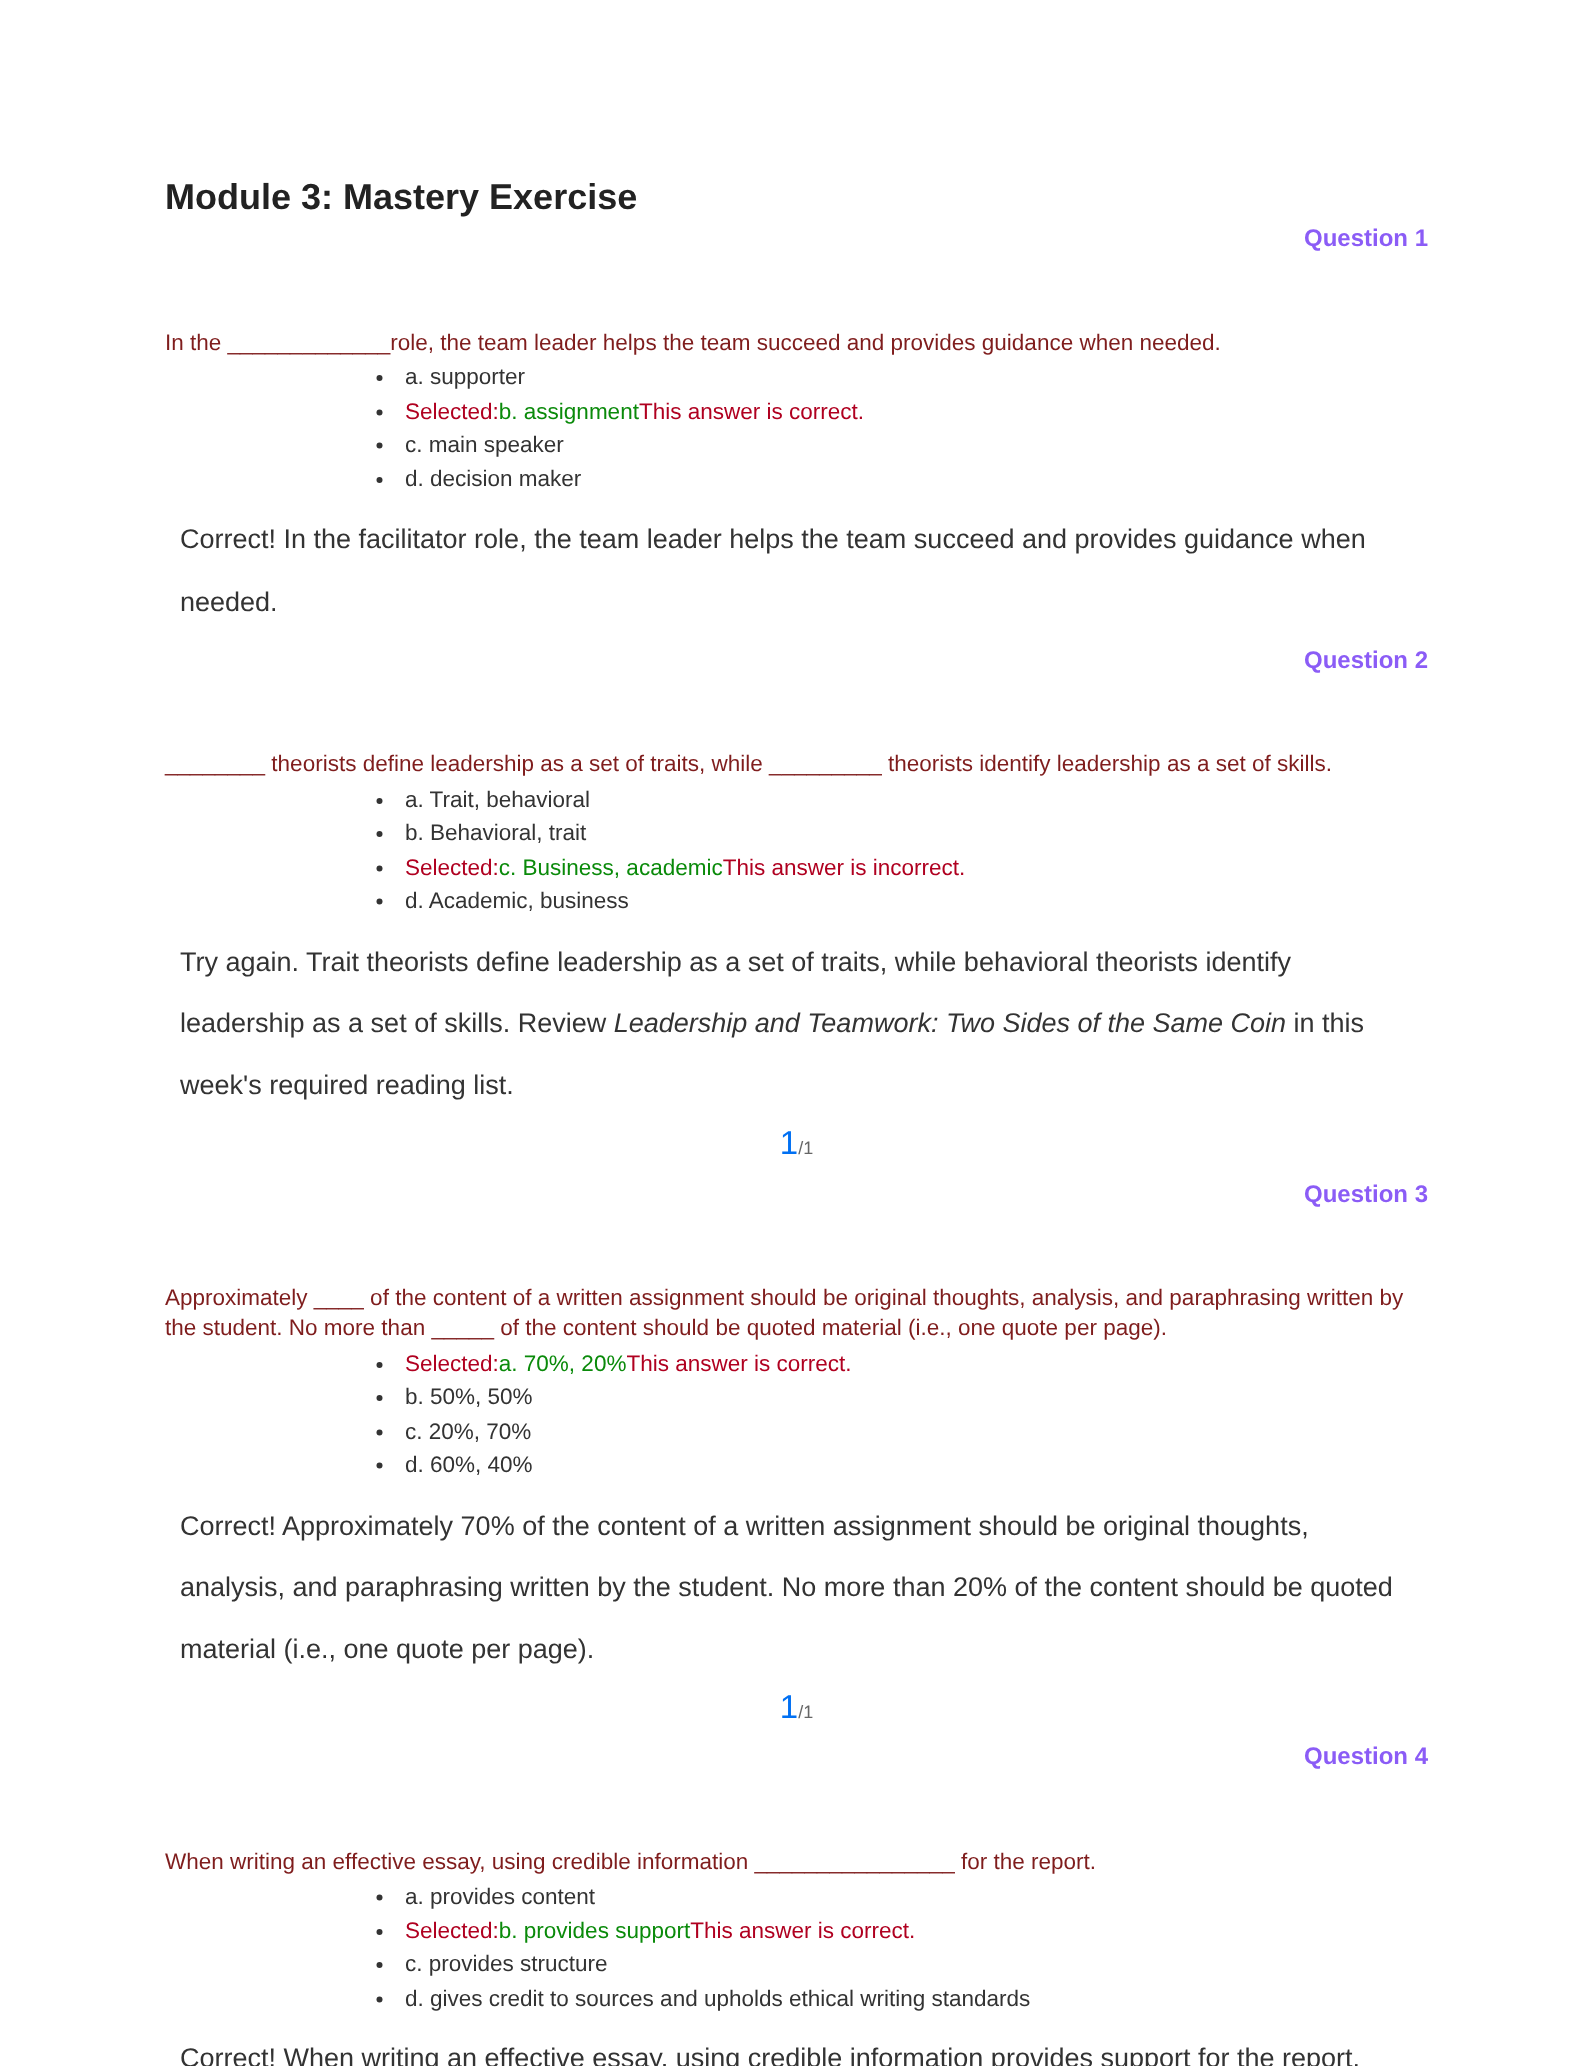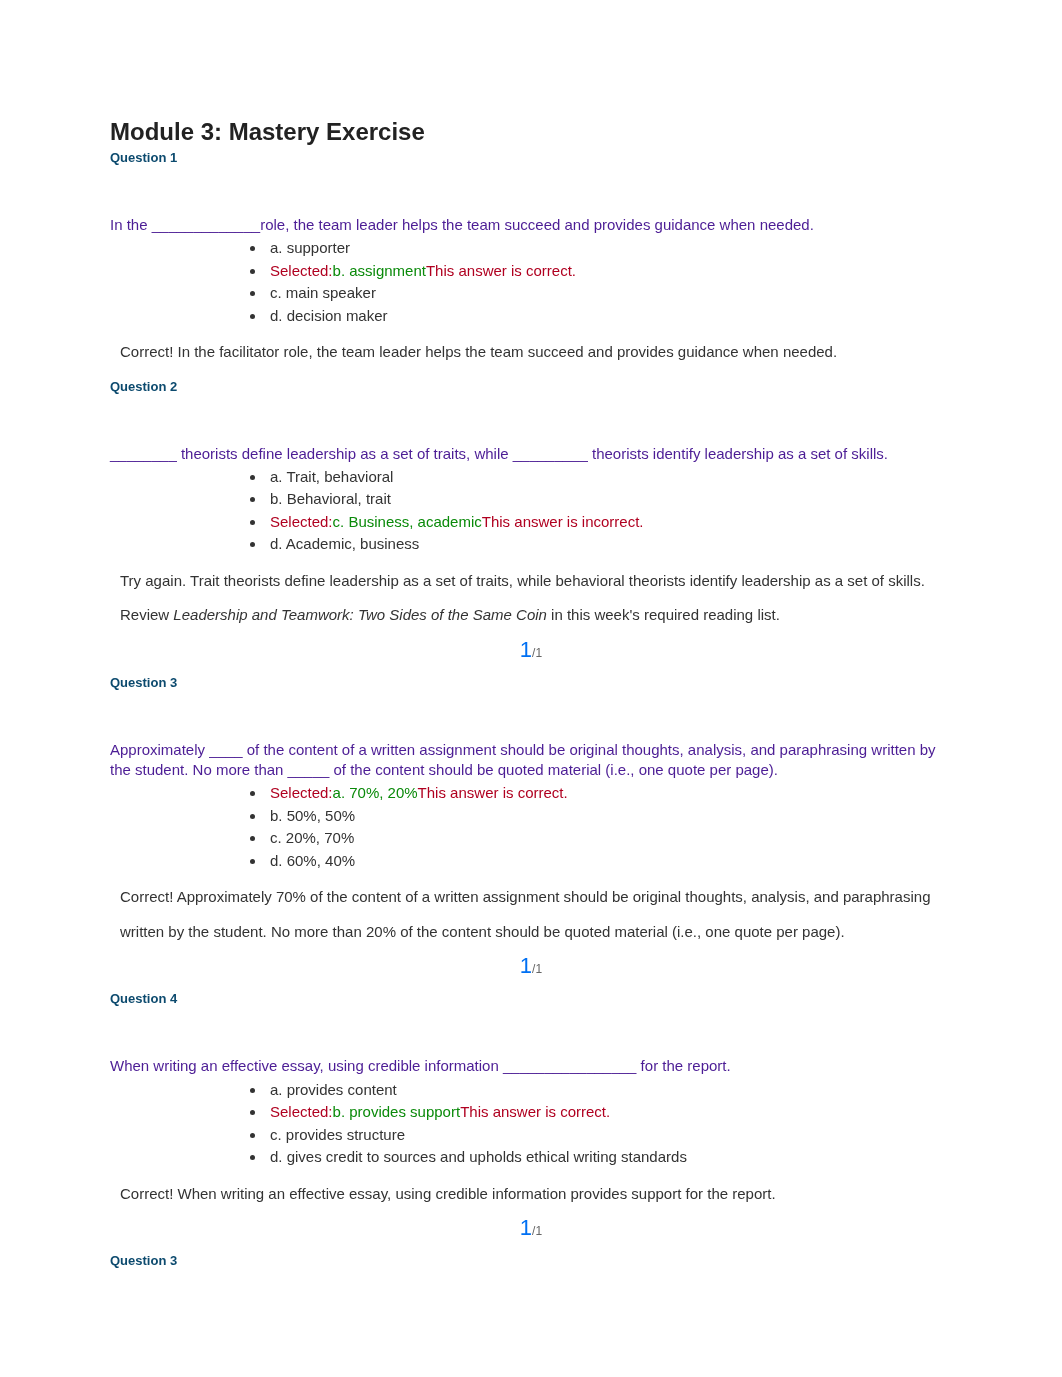--- a/index.html
+++ b/index.html
@@ -19,27 +19,28 @@
     .page-title {
       font-size: 24px;
       font-weight: bold;
       color: #222;
     }
     .question-block {
       margin-bottom: 8px;
     }
     .question-header {
       font-weight: bold;
-      font-size: 13px;
-      color: #0c4a6e;
+      font-size: 16px;
+      color: #8b5cf6;
       margin-bottom: 2px;
+      text-align: right;
     }
     .question-prompt {
       font-size: 15px;
-      color: #4c1d95;
+      color: #7f1d1d;
       line-height: 1.35;
       margin-bottom: 2px;
       margin-top: 48px;
     }
     .options {
       list-style-type: disc;
       padding-left: 156px;
       margin-top: 2px;
       margin-bottom: 8px;
     }
@@ -52,21 +53,21 @@
     .selected-prefix {
       color: #b00020;
     }
     .selected-answer {
       color: #0a8a0a;
     }
     .feedback-status {
       color: #b00020;
     }
     .feedback-text {
-      font-size: 15px;
+      font-size: 18px;
       color: #333;
       line-height: 2.3;
       margin: 8px 10px 0 10px;
     }
     .feedback-text .italic {
       font-style: italic;
       text-align: center;
     }
     .score {
       text-align: center;

